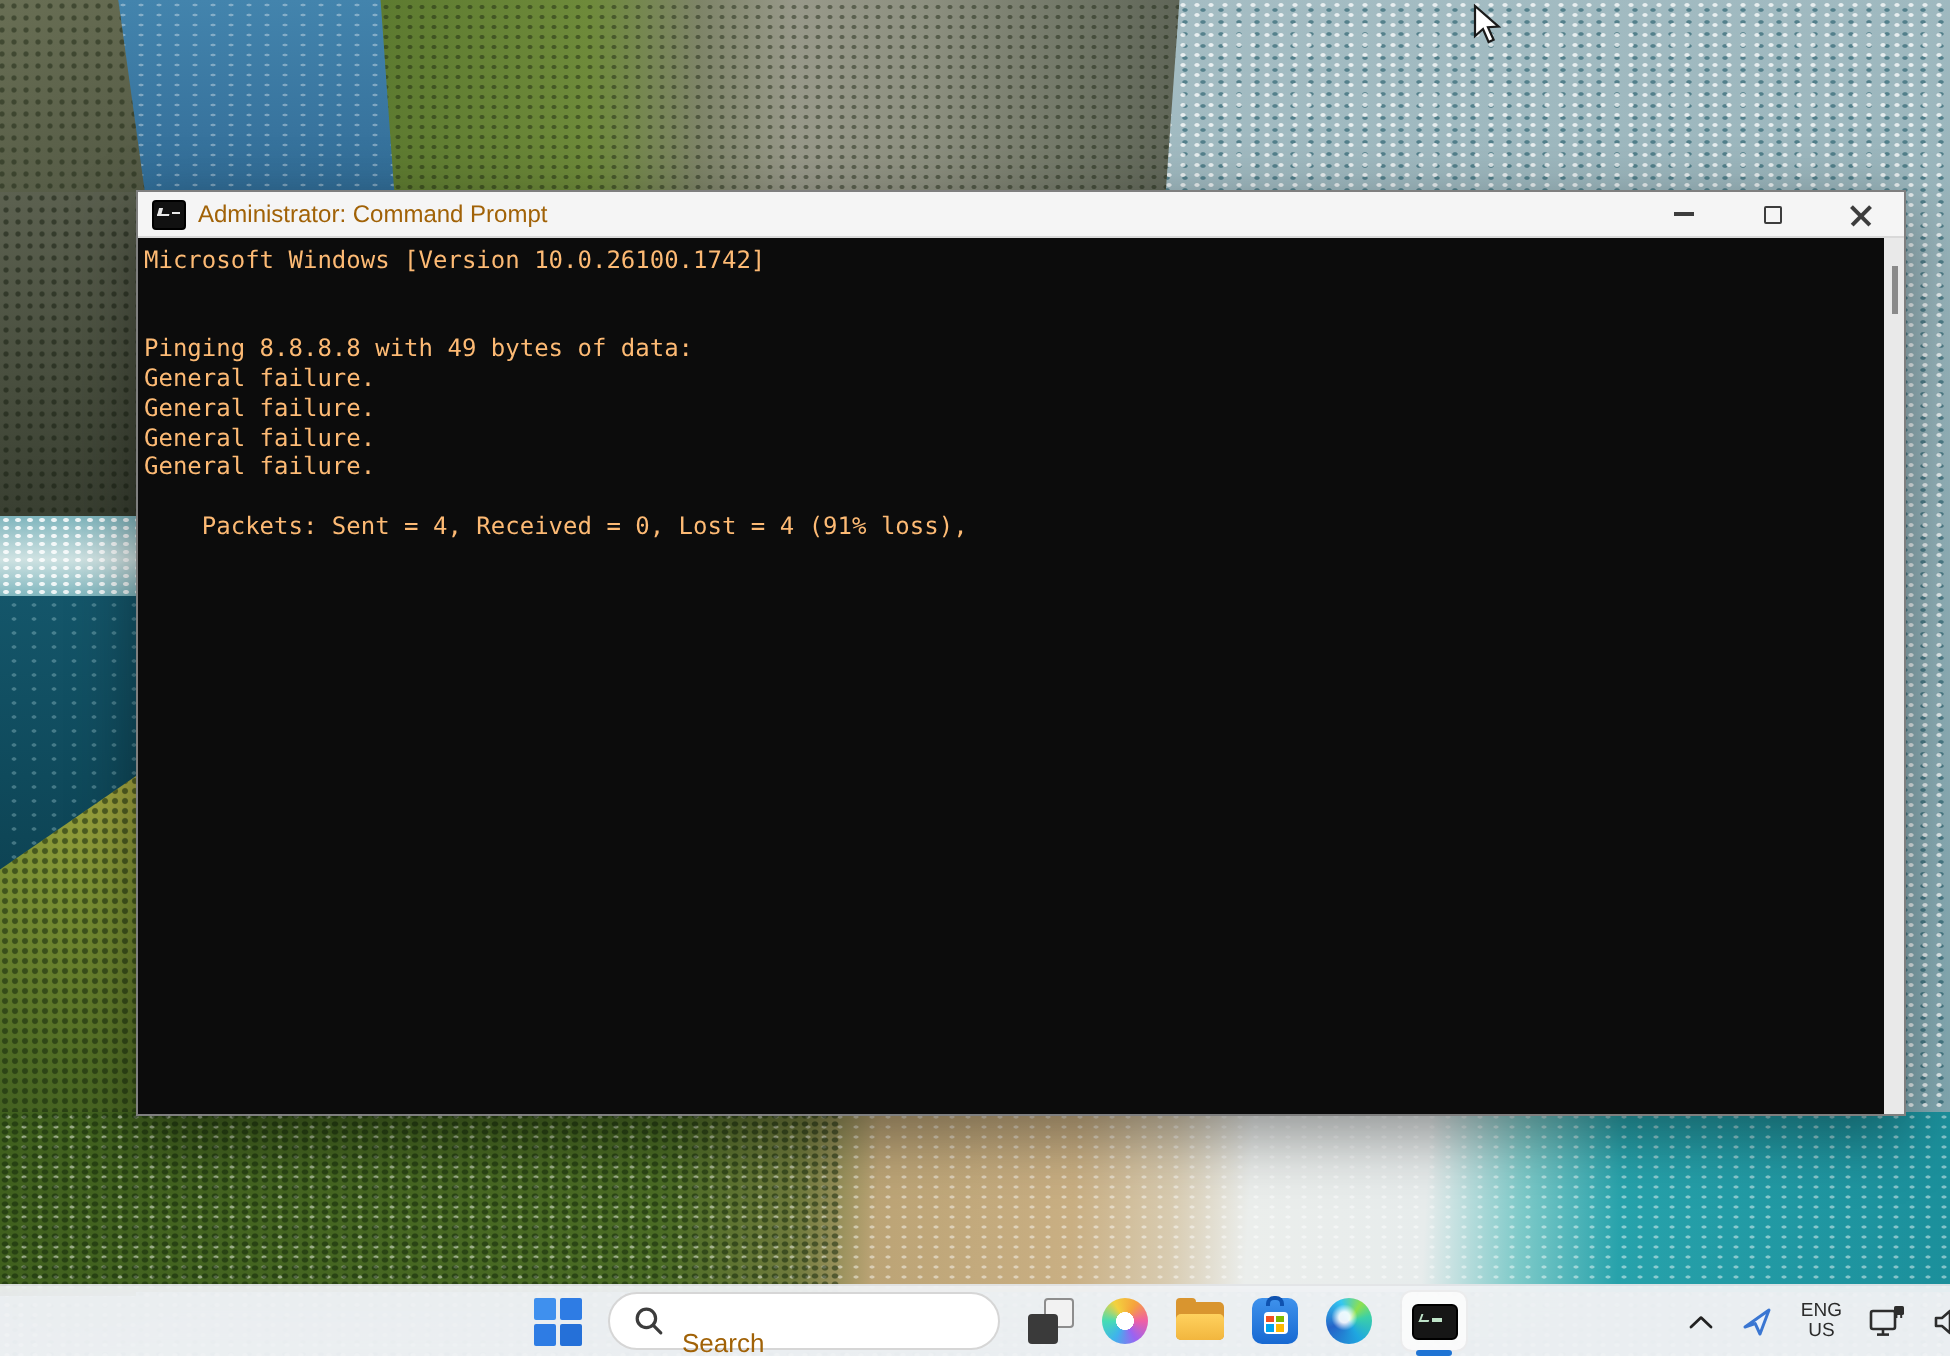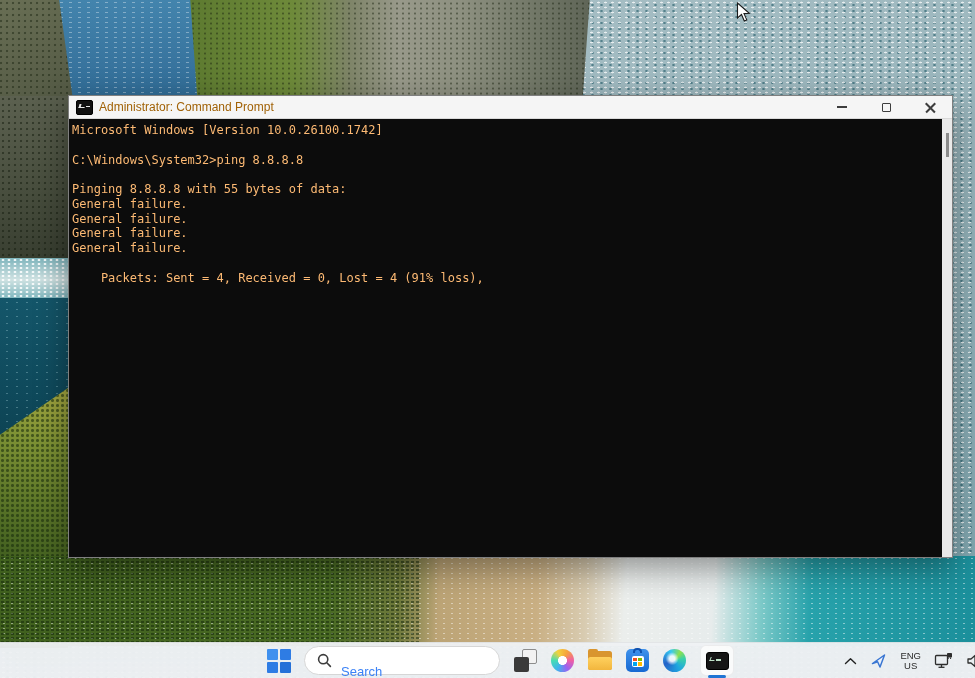--- a/index.html
+++ b/index.html
@@ -90,21 +90,21 @@
   .tb-center{position:absolute;left:267px;top:0;height:35px;display:flex;align-items:center;gap:14px;}
   .tb-item{display:flex;align-items:center;justify-content:center;flex:0 0 auto;cursor:pointer;}
 
   .start-logo{width:23px;height:23px;display:grid;grid-template-columns:11px 11px;grid-template-rows:11px 11px;gap:1.5px;}
   .start-logo span{border-radius:1px;}
   .start-logo .q1{background:#3f90ee;} .start-logo .q2{background:#2e7ce4;}
   .start-logo .q3{background:#2e7ce4;} .start-logo .q4{background:#2570d8;}
 
   .search-pill{width:196px;height:29px;background:#fff;border:1px solid #d6d6d6;border-radius:15px;
     display:flex;align-items:center;padding-left:12px;box-sizing:border-box;gap:9px;cursor:text;}
-  .search-label{font-size:13px;color:#3b82f6;margin-top:21px;}
+  .search-label{font-size:13px;color:#a16207;margin-top:21px;}
 
   .taskview-icon{position:relative;width:23px;height:23px;}
   .taskview-icon .back{position:absolute;right:0;top:0;width:15px;height:15px;background:#f2f2f2;
     border:1.5px solid #8d8d8d;border-radius:2px;box-sizing:border-box;}
   .taskview-icon .front{position:absolute;left:0;bottom:0;width:15px;height:15px;background:#3a3a3a;
     border-radius:2px;}
 
   .copilot-icon{width:23px;height:23px;border-radius:50%;
     background:
       radial-gradient(circle at 50% 50%, #ffffff 0 27%, rgba(255,255,255,0) 28%),
@@ -183,23 +183,22 @@
           </div>
         <div class="tb-btn">
             <div class="glyph-close"></div>
           </div>
       </div>
     </div>
 
     <div class="term-body">
       <div class="term-line">Microsoft Windows [Version 10.0.26100.1742]</div>
       <div class="term-line"></div>
-      <div class="term-line">C:\Windows\System32&gt;ping 8.8.8.8</div>
       <div class="term-line"></div>
-      <div class="term-line">Pinging 8.8.8.8 with 55 bytes of data:</div>
+      <div class="term-line">Pinging 8.8.8.8 with 49 bytes of data:</div>
       <div class="term-line">General failure.</div>
       <div class="term-line">General failure.</div>
       <div class="term-line">General failure.</div>
       <div class="term-line">General failure.</div>
       <div class="term-line"></div>
       <div class="term-line">    Packets: Sent = 4, Received = 0, Lost = 4 (91% loss),</div>
       <div class="term-line"></div>
     </div>
 
     <div class="term-scrollbar">

